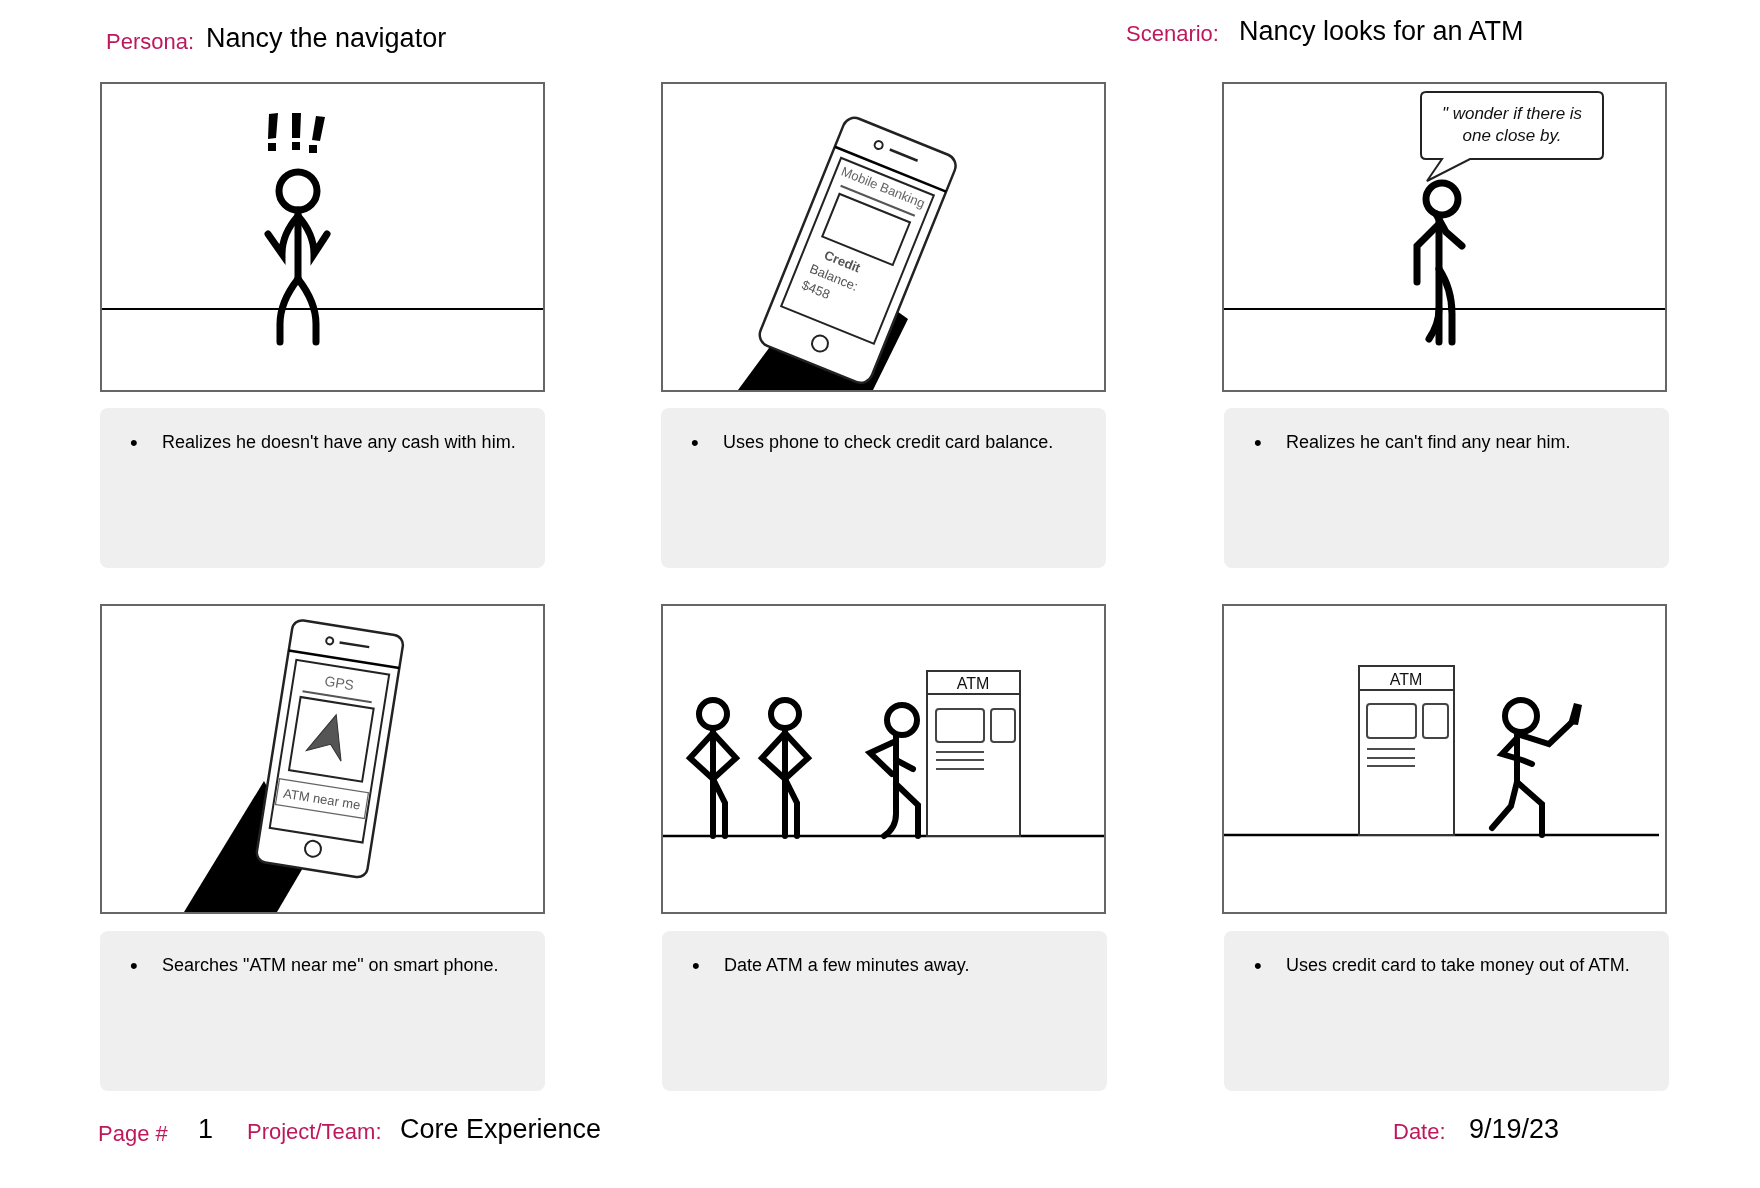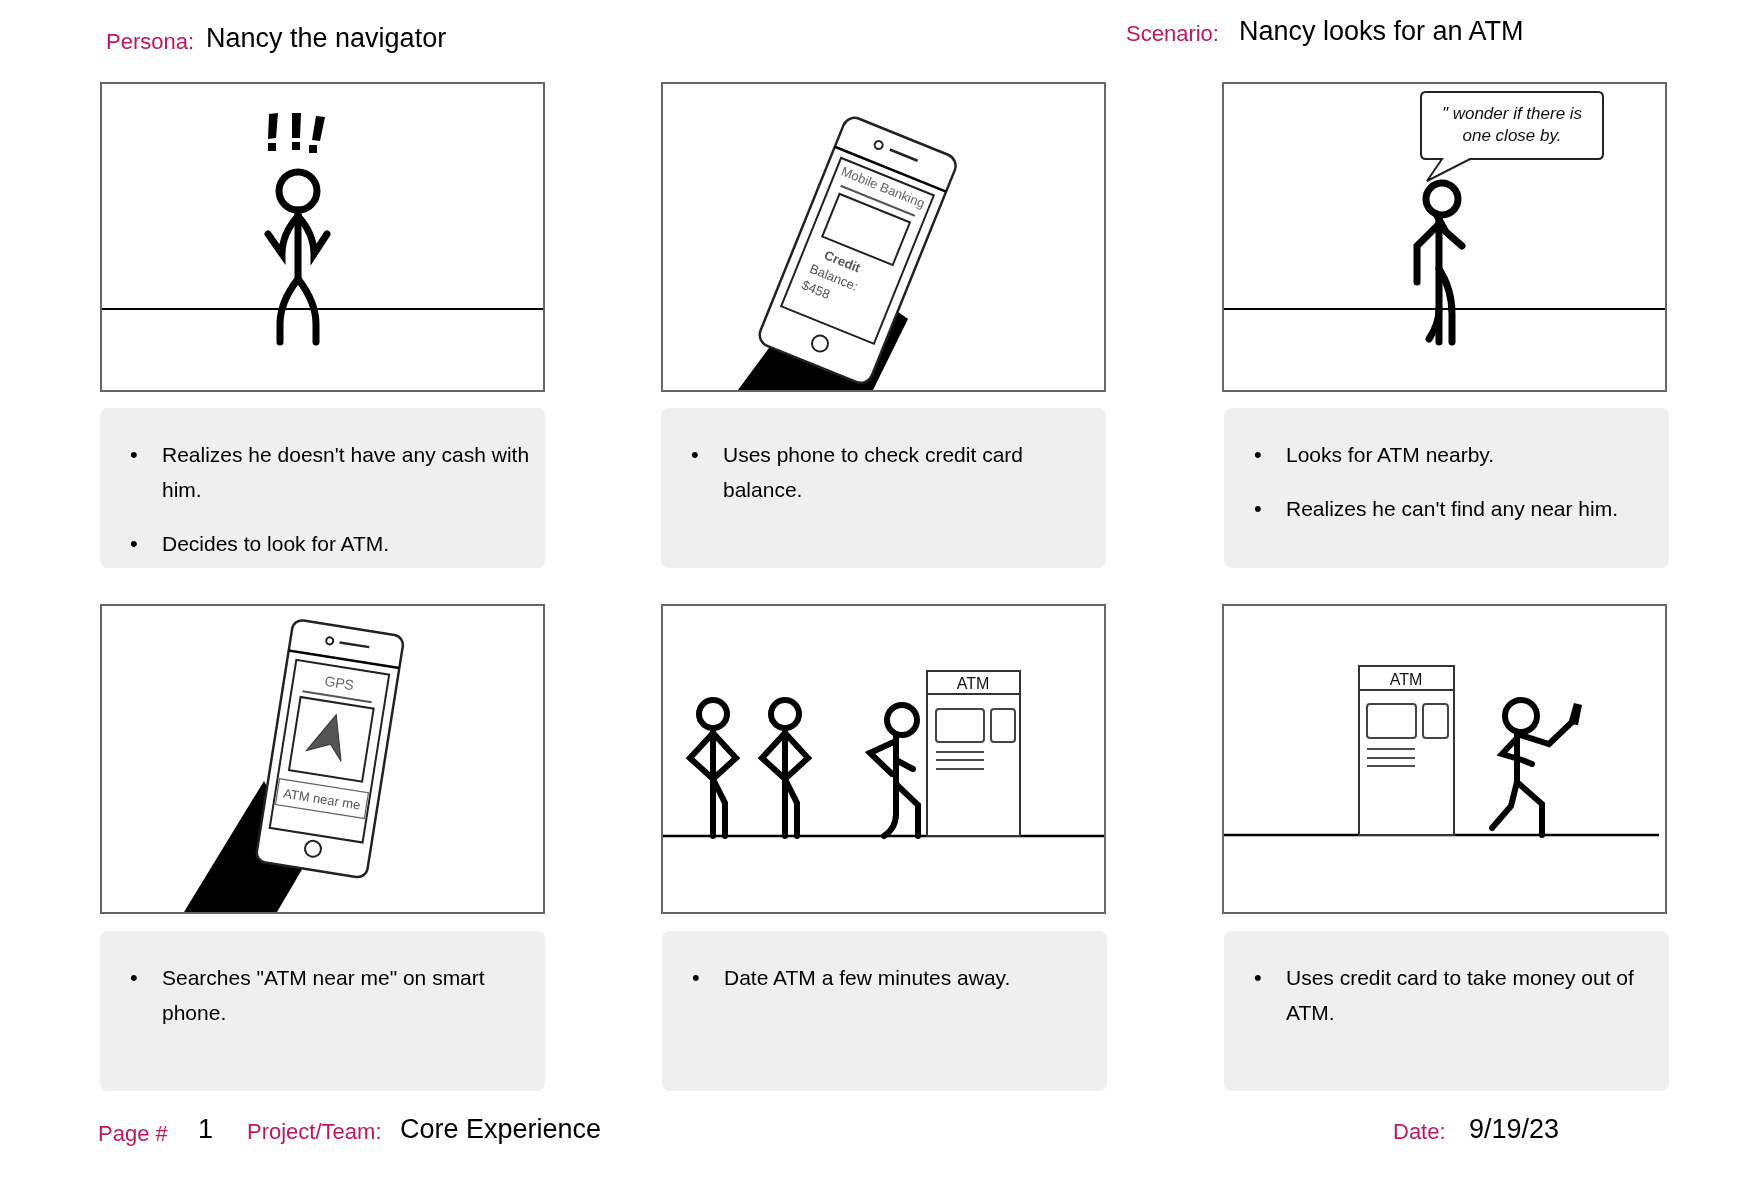--- a/index.html
+++ b/index.html
@@ -4,21 +4,21 @@
 <style>
   html, body { margin:0; padding:0; background:#ffffff; }
   body { width:1760px; height:1188px; position:relative; overflow:hidden;
          font-family:"Liberation Sans", sans-serif; color:#000; }
   .meta-label { position:absolute; color:#be185d; font-size:22px; white-space:nowrap; }
   .meta-value { position:absolute; color:#000; font-size:27px; white-space:nowrap; }
   .frame { position:absolute; width:441px; height:306px; border:2px solid #666666; background:#fff; overflow:hidden; }
   .frame svg { position:absolute; left:0; top:0; width:441px; height:306px; }
   .caption { position:absolute; width:445px; height:160px; background:#eeefee; border-radius:8px; }
   .caption ul { margin:0; padding:0; list-style:none; position:absolute; left:30px; top:10px; right:6px; }
-  .caption li { position:relative; padding-left:32px; font-size:21px; line-height:35px;margin-top:19px; }
+  .caption li { position:relative; padding-left:32px; font-size:18px; line-height:49px; }
   .caption li::before { content:"\2022"; position:absolute; left:0; top:0; font-size:22px; }
 </style>
 </head>
 <body>
 
 <span class="meta-label" style="left:106px;top:29px;">Persona:</span>
 <span class="meta-value" style="left:206px;top:23px;">Nancy the navigator</span>
 <span class="meta-label" style="left:1126px;top:21px;">Scenario:</span>
 <span class="meta-value" style="left:1239px;top:16px;">Nancy looks for an ATM</span>
 
@@ -39,21 +39,20 @@
       <path d="M196,132 Q180,150 180,170 L166,150"></path>
       <path d="M196,132 Q212,150 212,170 L225,150"></path>
       <path d="M196,195 Q178,218 178,240 L178,258"></path>
       <path d="M196,195 Q214,218 214,240 L214,258"></path>
     </g>
   </svg>
 </div>
 <div class="caption" style="left:100px;top:408px;">
   <ul>
     <li>Realizes he doesn't have any cash with him.</li>
-    <li>Decides to look for ATM.</li>
   </ul>
 </div>
 
 <div class="frame" style="left:661px;top:82px;">
   <svg viewBox="0 0 441 306">
     <polygon points="168,180 245,235 210,306 75,306" fill="#000"></polygon>
     <g transform="translate(175,215) rotate(22)">
       <rect x="-60" y="-175" width="120" height="245" rx="12" fill="#fff" stroke="#222" stroke-width="2.5"></rect>
       <line x1="-60" y1="-140" x2="60" y2="-140" stroke="#000" stroke-width="2.5"></line>
       <circle cx="-20" cy="-158" r="4" fill="none" stroke="#222" stroke-width="2"></circle>
@@ -88,21 +87,20 @@
       <path d="M215,132 L215,258"></path>
       <path d="M215,140 L193,162 L193,198"></path>
       <path d="M212,130 L222,148 L238,162"></path>
       <path d="M215,185 Q228,205 228,230 L228,258"></path>
       <path d="M215,225 Q215,240 205,255"></path>
     </g>
   </svg>
 </div>
 <div class="caption" style="left:1224px;top:408px;">
   <ul>
-    <li>Looks for ATM nearby.</li>
     <li>Realizes he can't find any near him.</li>
   </ul>
 </div>
 
 <div class="frame" style="left:100px;top:604px;">
   <svg viewBox="0 0 441 306">
     <polygon points="162,175 205,255 175,306 82,306" fill="#000"></polygon>
     <g transform="translate(226,148) rotate(9)">
       <rect x="-55" y="-128" width="112" height="245" rx="10" fill="#fff" stroke="#222" stroke-width="2.5"></rect>
       <line x1="-55" y1="-96" x2="57" y2="-96" stroke="#000" stroke-width="2.5"></line>

